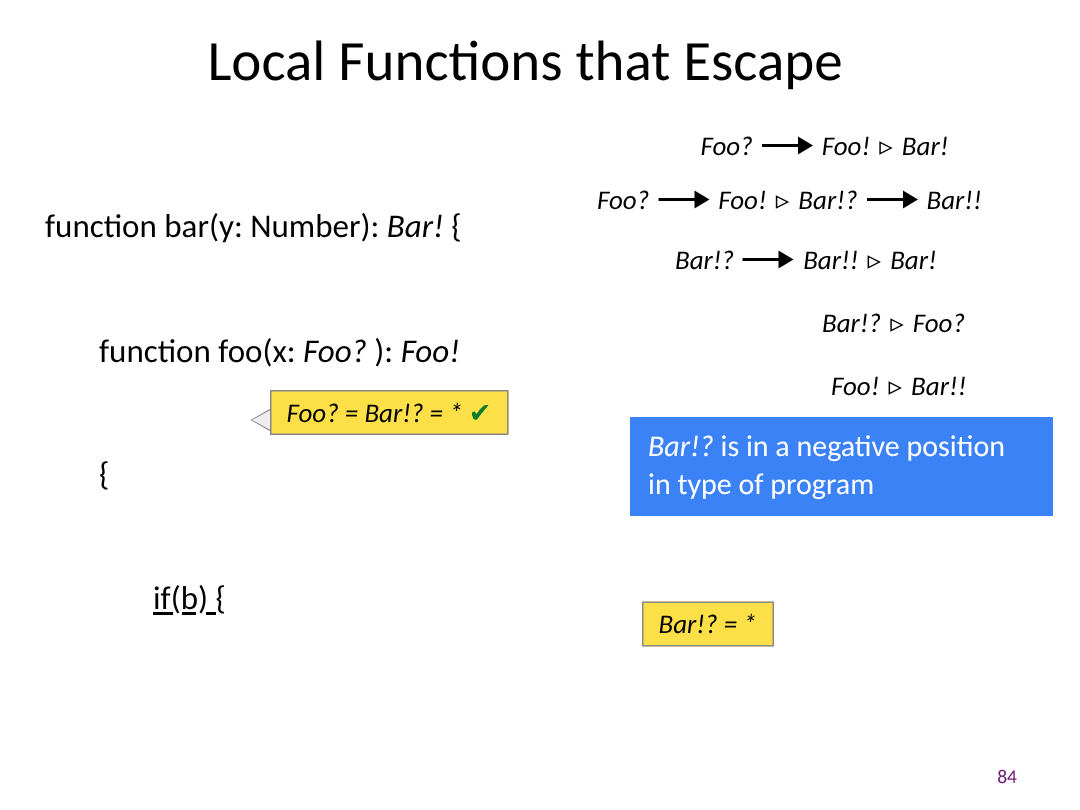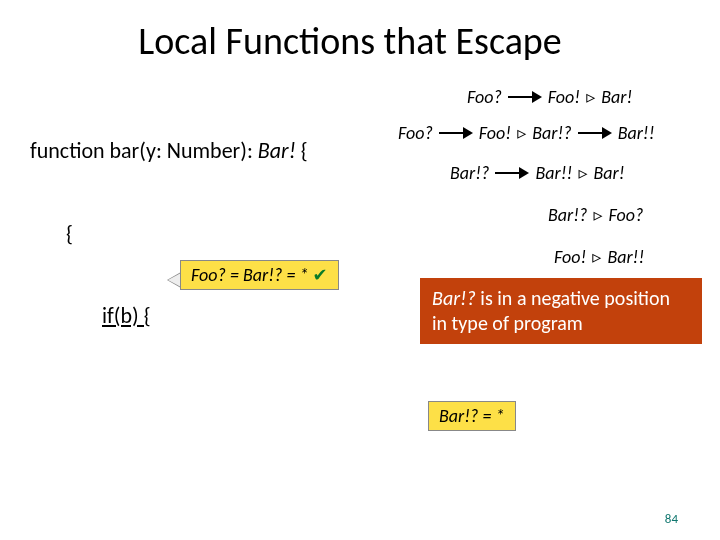--- a/index.html
+++ b/index.html
@@ -45,37 +45,38 @@
   }
   .arrow::after {
     content: ''; position: absolute; right: 0; top: -1px;
     border-left: 10px solid #000;
     border-top: 6px solid transparent;
     border-bottom: 6px solid transparent;
   }
   .tri { font-style: normal; }
   .negbox {
     position: absolute;
-    background: #c2410c; color: #fff;
+    background: #3b82f6; color: #fff;
     padding: 8px 12px;
     font-size: 20px;
     line-height: 1.25;
   }
   .negbox .bi { font-style: italic; }
-  .pagenum { position: absolute; right: 22px; bottom: 14px; font-size: 13px; color: #0f766e; }
+  .pagenum { position: absolute; right: 22px; bottom: 14px; font-size: 13px; color: #701a75; }
 </style>
 </head>
 <body>
 
 <div class="slide">
 
   <div class="title">Local Functions that Escape</div>
 
   <div class="code">
     <div><span>function bar(y: Number): </span><span class="ital">Bar!</span><span> {</span></div>
+    <div class="i1"><span>function foo(x: </span><span class="ital">Foo? </span><span>): </span><span class="ital">Foo!</span></div>
     <div class="i1">{</div>
     <div class="i2">if(b) {</div>
     
     
     
     
     
     
     
   </div>

